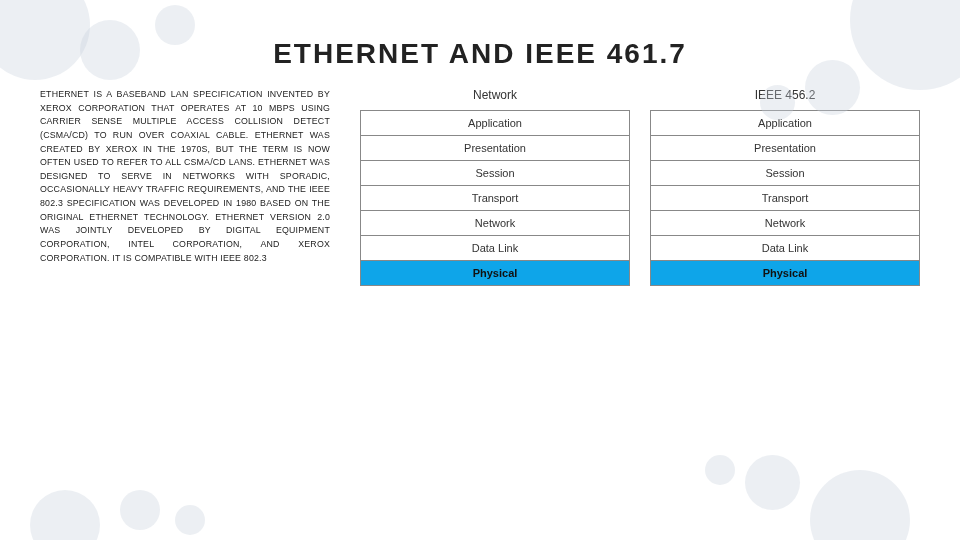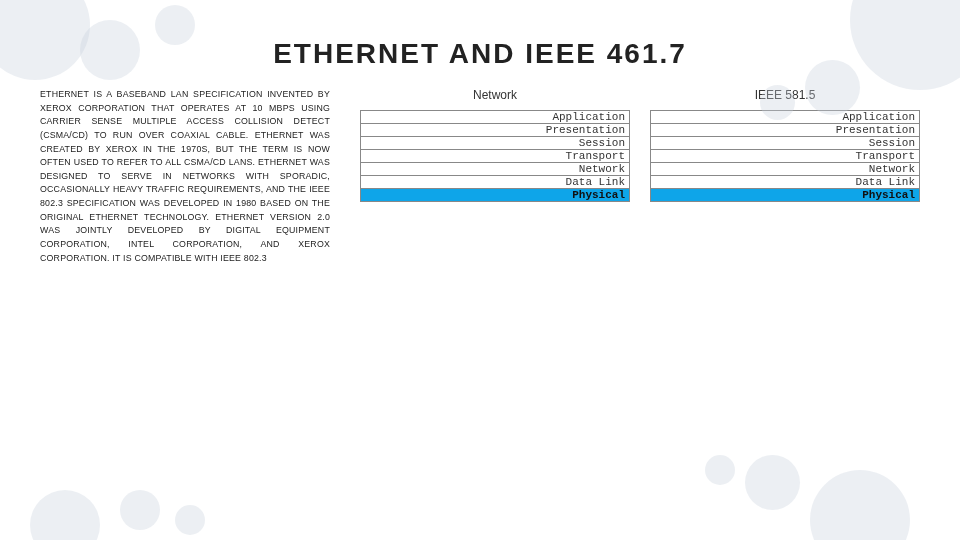--- a/index.html
+++ b/index.html
@@ -70,26 +70,25 @@
     }
 
     .osi-table {
       width: 100%;
       border-collapse: collapse;
       border: 1.5px solid #888;
     }
 
     .osi-table td {
       border: 1.5px solid #888;
-      text-align: right;
+      text-align: center;
       font-size: 11px;
       color: #333;
-      padding: 0 4px;
+      padding: 6px 4px;
       background: #fff;
-      font-family: Liberation Mono, monospace;
     }
 
     .osi-table td.highlighted {
       background: #0ea5e9;
       font-weight: bold;
       color: #111;
     }
 
     
     .c1 { width: 110px; height: 110px; top: -30px; left: -20px; }
@@ -152,21 +151,21 @@
               <td>Data Link</td>
             </tr>
           <tr>
               <td class="highlighted">Physical</td>
             </tr>
         </tbody>
       </table>
     </div>
 
     <div class="osi-column">
-      <div class="col-header">IEEE 581.5</div>
+      <div class="col-header">IEEE 456.2</div>
       <table class="osi-table">
         <tbody>
           <tr>
               <td>Application</td>
             </tr>
           <tr>
               <td>Presentation</td>
             </tr>
           <tr>
               <td>Session</td>

